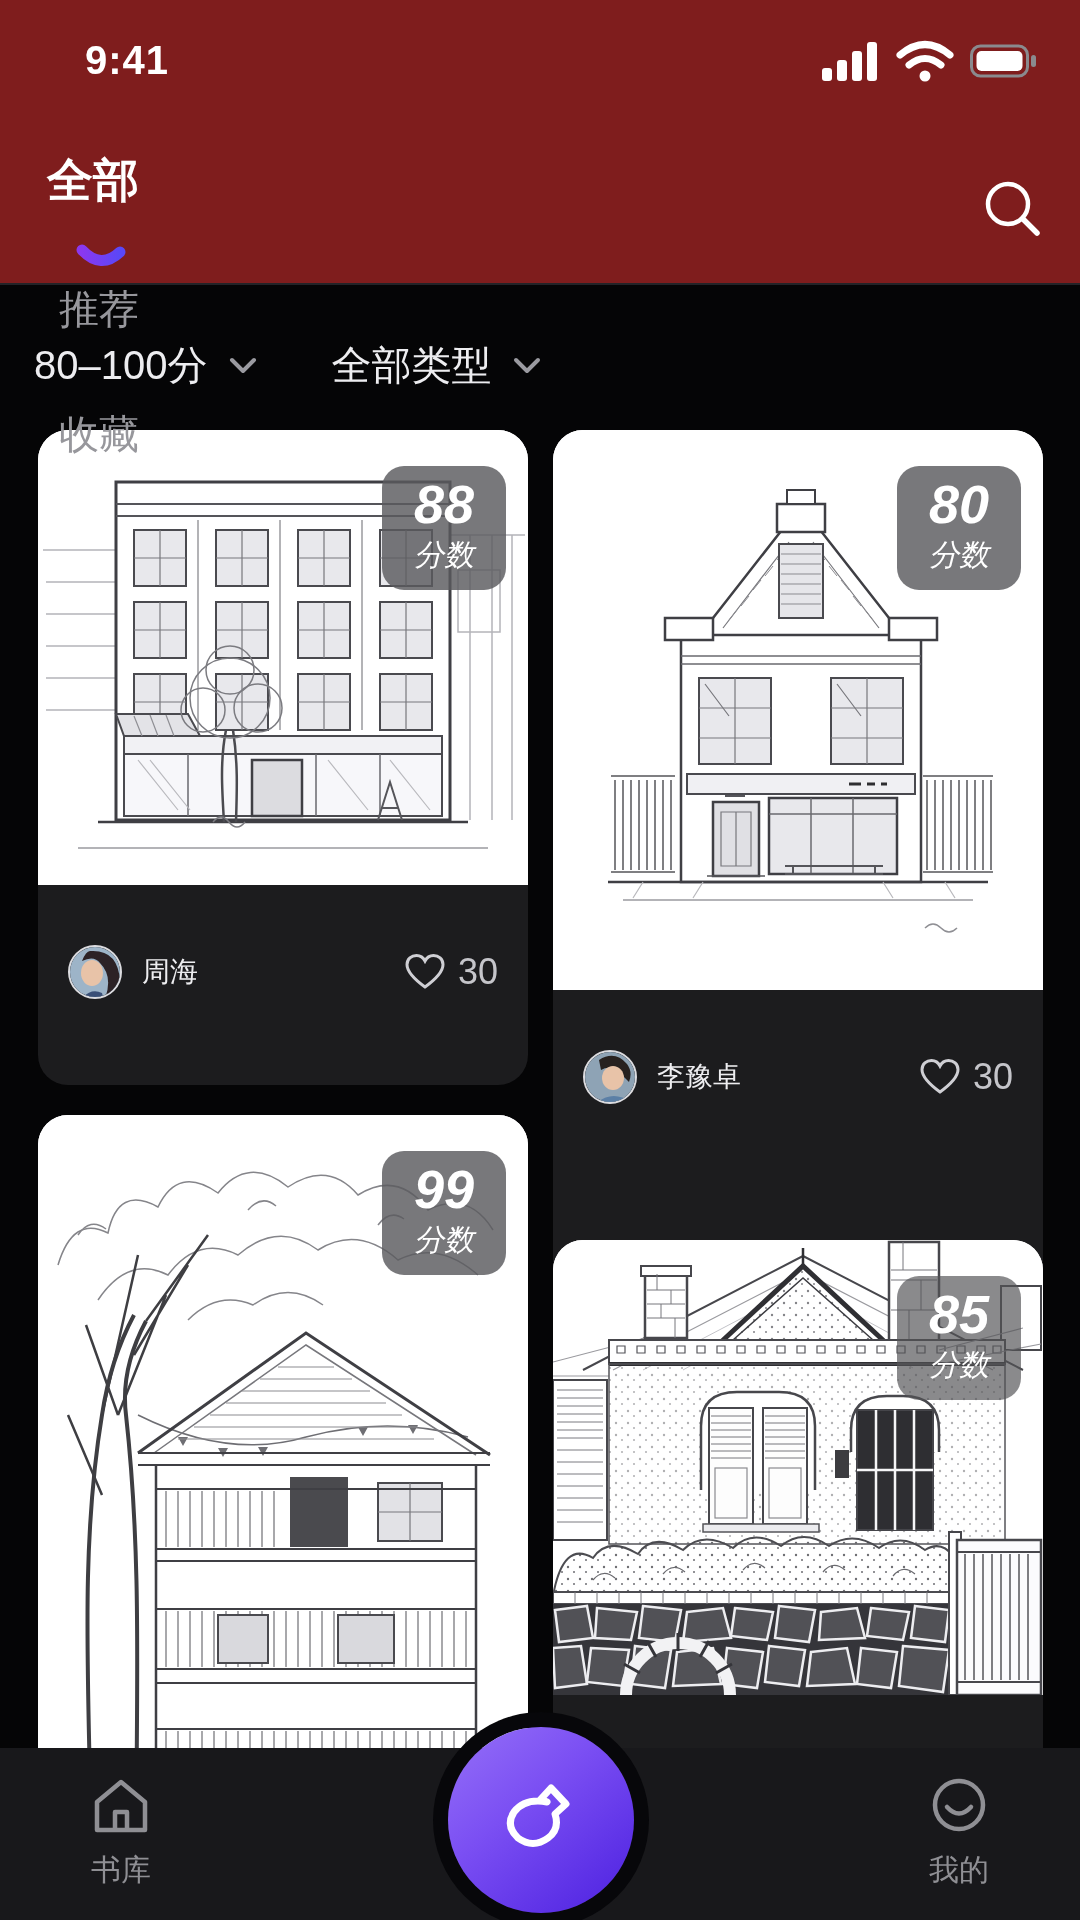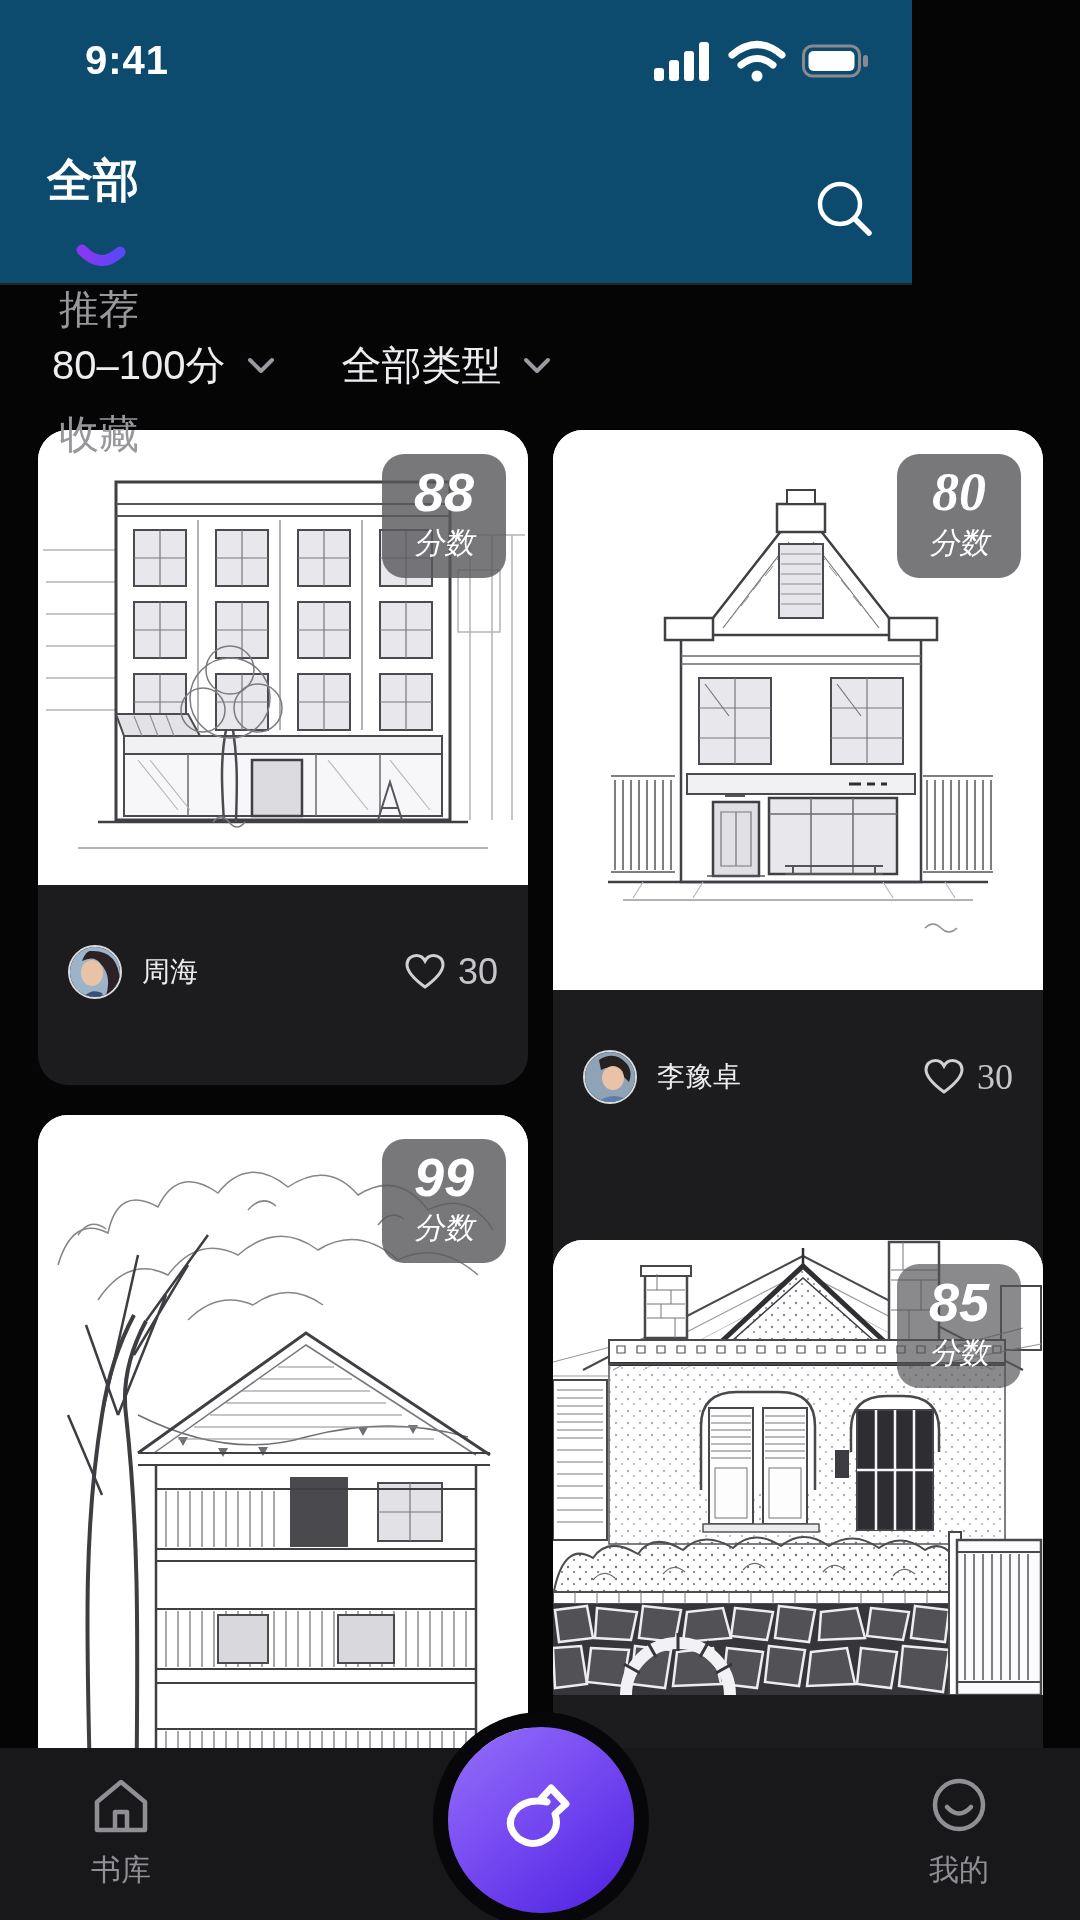--- a/index.html
+++ b/index.html
@@ -3,45 +3,45 @@
 <meta charset="utf-8">
 <style>
   html,body{margin:0;padding:0;background:#000;}
   *{box-sizing:border-box;}
   .phone{
     position:relative;width:1080px;height:1920px;overflow:hidden;
     background:#050506;font-family:"Liberation Sans","DejaVu Sans",sans-serif;
     color:#fff;
   }
   
-  .header{position:absolute;left:0;top:0;width:912px;height:285px;background:#0c4a6e;border-bottom:2px solid #232327;z-index:4;}
+  .header{position:absolute;left:0;top:0;width:1080px;height:285px;background:#7f1d1d;border-bottom:2px solid #232327;z-index:4;}
   .status-time{position:absolute;left:85px;top:38px;font-size:40px;font-weight:700;letter-spacing:1px;color:#fff;}
   .status-icons{position:absolute;right:42px;top:40px;display:flex;align-items:center;gap:16px;}
   .tabs{position:absolute;left:47px;top:150px;display:flex;align-items:flex-end;gap:64px;flex-direction:column;}
   .tab{font-size:40px;color:#97979c;padding-bottom:6px;}
   .tab.active{font-size:46px;font-weight:700;color:#ffffff;}
   .tab-indicator{position:absolute;left:76px;top:244px;}
   .search-btn{position:absolute;right:34px;top:176px;width:66px;height:66px;}
   
-  .filters{position:absolute;left:52px;top:338px;display:flex;align-items:center;gap:24px;z-index:2;}
+  .filters{position:absolute;left:34px;top:338px;display:flex;align-items:center;gap:32px;z-index:2;}
   .filter{display:flex;align-items:center;gap:22px;margin-right:42px;}
   .filter-label{font-size:40px;color:#ededf0;}
   
   .card{position:absolute;width:490px;background:#1c1c1e;border-radius:30px;overflow:hidden;z-index:1;}
   #card1{left:38px;top:430px;height:655px;}
-  #card2{left:553px;top:430px;height:880px;font-family:Liberation Serif, serif;}
+  #card2{left:553px;top:430px;height:880px;}
   #card3{left:38px;top:1115px;height:833px;}
   #card4{left:553px;top:1240px;height:700px;}
   .card-image{width:490px;background:#ffffff;overflow:hidden;}
   #card1 .card-image{height:455px;}
   #card2 .card-image{height:560px;}
   #card3 .card-image{height:833px;}
   #card4 .card-image{height:455px;}
   .badge{
-    position:absolute;top:24px;right:22px;min-width:124px;padding:10px 22px 14px;
+    position:absolute;top:36px;right:22px;min-width:124px;padding:10px 22px 14px;
     background:rgba(90,90,94,0.82);border-radius:22px;text-align:center;
   }
   #card4 .badge{background:rgba(82,82,86,0.68);}
   .badge-score{font-size:54px;font-weight:700;font-style:italic;color:#fff;line-height:1.05;}
   .badge-label{font-size:30px;font-style:italic;color:#fff;margin-top:2px;}
   .card-footer{padding:30px 30px 0;}
   .card-title{font-size:42px;font-weight:700;color:#ffffff;letter-spacing:1px;white-space:nowrap;}
   .author-row{display:flex;align-items:center;margin-top:30px;}
   .avatar{width:54px;height:54px;border-radius:50%;overflow:hidden;border:2px solid #dcdce0;flex:0 0 auto;}
   .author-name{font-size:28px;color:#ededf0;margin-left:20px;}

